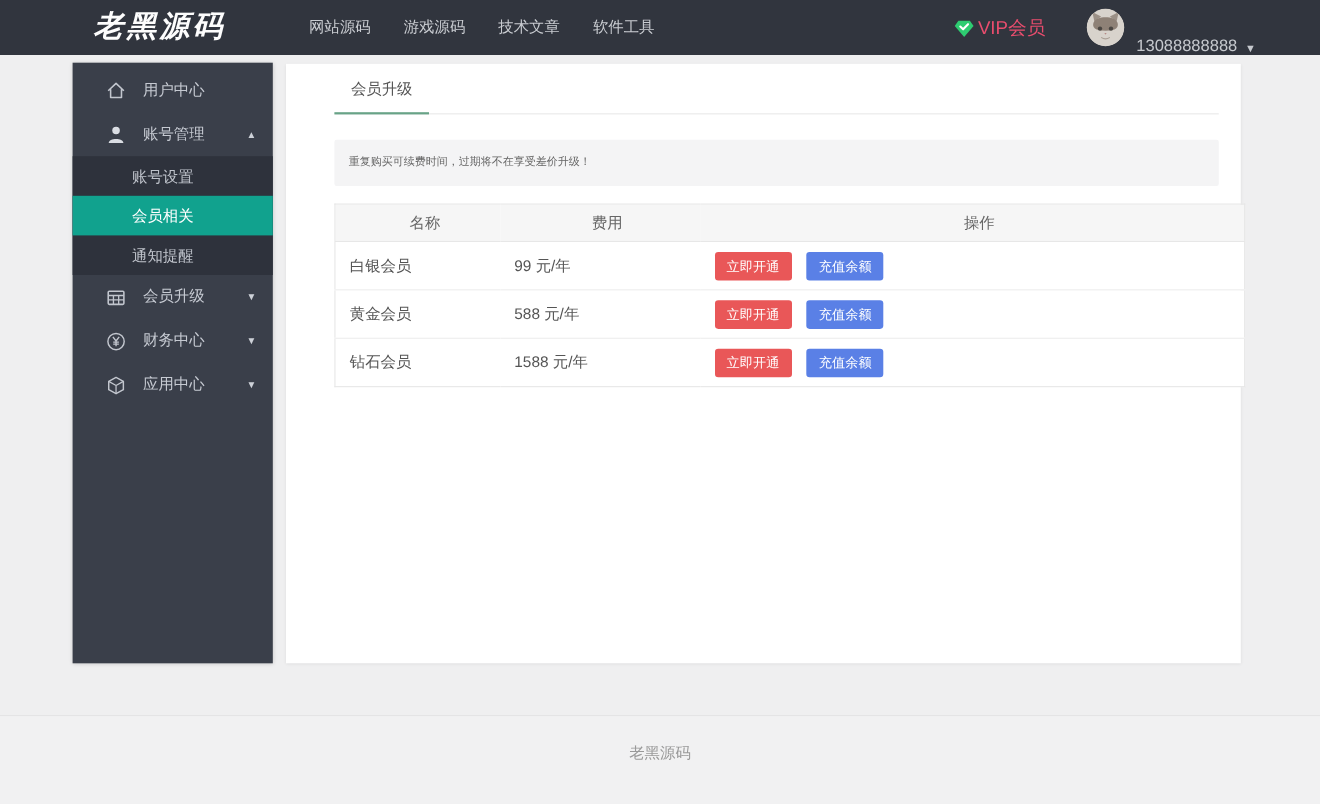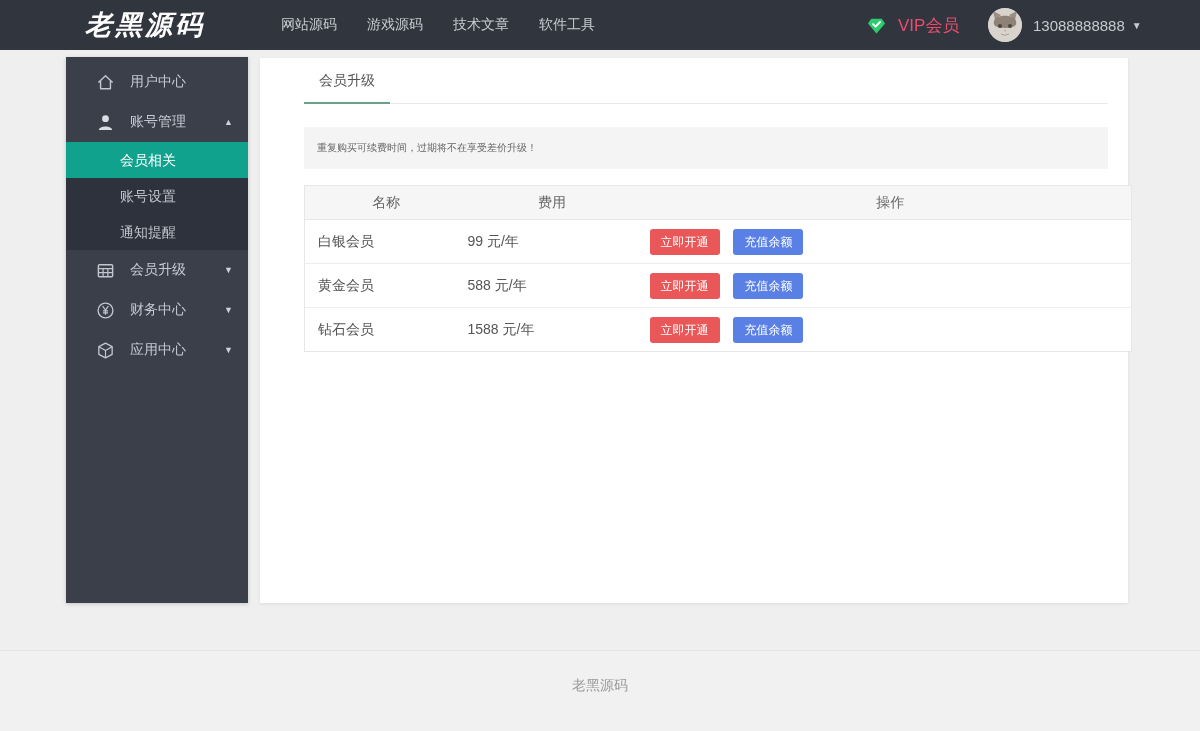--- a/index.html
+++ b/index.html
@@ -21,30 +21,30 @@
     font-style:italic; font-weight:bold; font-size:27px; color:#fdfdfd;
     letter-spacing:3px;
   }
   .nav-links {
     position:absolute; left:281px; top:0; height:50px;
     display:flex; gap:30px; align-items:center;
   }
   .nav-link { color:#c9ccd1; font-size:14px; cursor:pointer; }
   .vip {
     position:absolute; left:867px; top:0; height:50px;
-    display:flex; align-items:center; gap:12px; cursor:pointer;
+    display:flex; align-items:center; gap:3px; cursor:pointer;
   }
   .vip-label { color:#e94d6e; font-size:17px; }
   .avatar {
     position:absolute; left:988px; top:8px; width:34px; height:34px;
     border-radius:50%; overflow:hidden; background:#cfcac4; cursor:pointer;
   }
   .user-dd {
     position:absolute; left:1033px; top:0; height:50px;
-    display:flex; align-items:center; gap:7px; cursor:pointer;
+    display:flex; align-items:flex-end; gap:7px; cursor:pointer;
   }
   .user-phone { color:#c6c9ce; font-size:15px; }
   .caret-down-light { color:#c6c9ce; font-size:10px; }
 
   
   .sidebar {
     position:absolute; left:66px; top:57px; width:182px; height:546px;
     background:#3a3f4a; box-shadow:0 1px 4px rgba(0,0,0,.18);
     padding-top:5px;
   }
@@ -169,22 +169,22 @@
       <svg width="19" height="19" viewBox="0 0 20 20">
         <circle cx="10" cy="6" r="3.6" fill="#dadde3"></circle>
         <path d="M3 18 C3 12.8 17 12.8 17 18 Z" fill="#dadde3"></path>
       </svg>
     </span>
     <span class="s-label">账号管理</span>
     <span class="s-caret">▲</span>
   </div>
 
   <div class="submenu">
+    <div class="sub-item">账号设置</div>
     <div class="sub-item active">会员相关</div>
-    <div class="sub-item">账号设置</div>
     <div class="sub-item">通知提醒</div>
   </div>
 
   <div class="s-item">
     <span class="s-icon">
       <svg width="19" height="19" viewBox="0 0 20 20">
         <rect x="2.5" y="4" width="15" height="12.5" rx="1" stroke="#c2c6ce" stroke-width="1.5" fill="none"></rect>
         <path d="M2.5 8 H17.5 M2.5 12.2 H17.5 M7.5 8 V16.5 M12.5 8 V16.5" stroke="#c2c6ce" stroke-width="1.3" fill="none"></path>
       </svg>
     </span>

